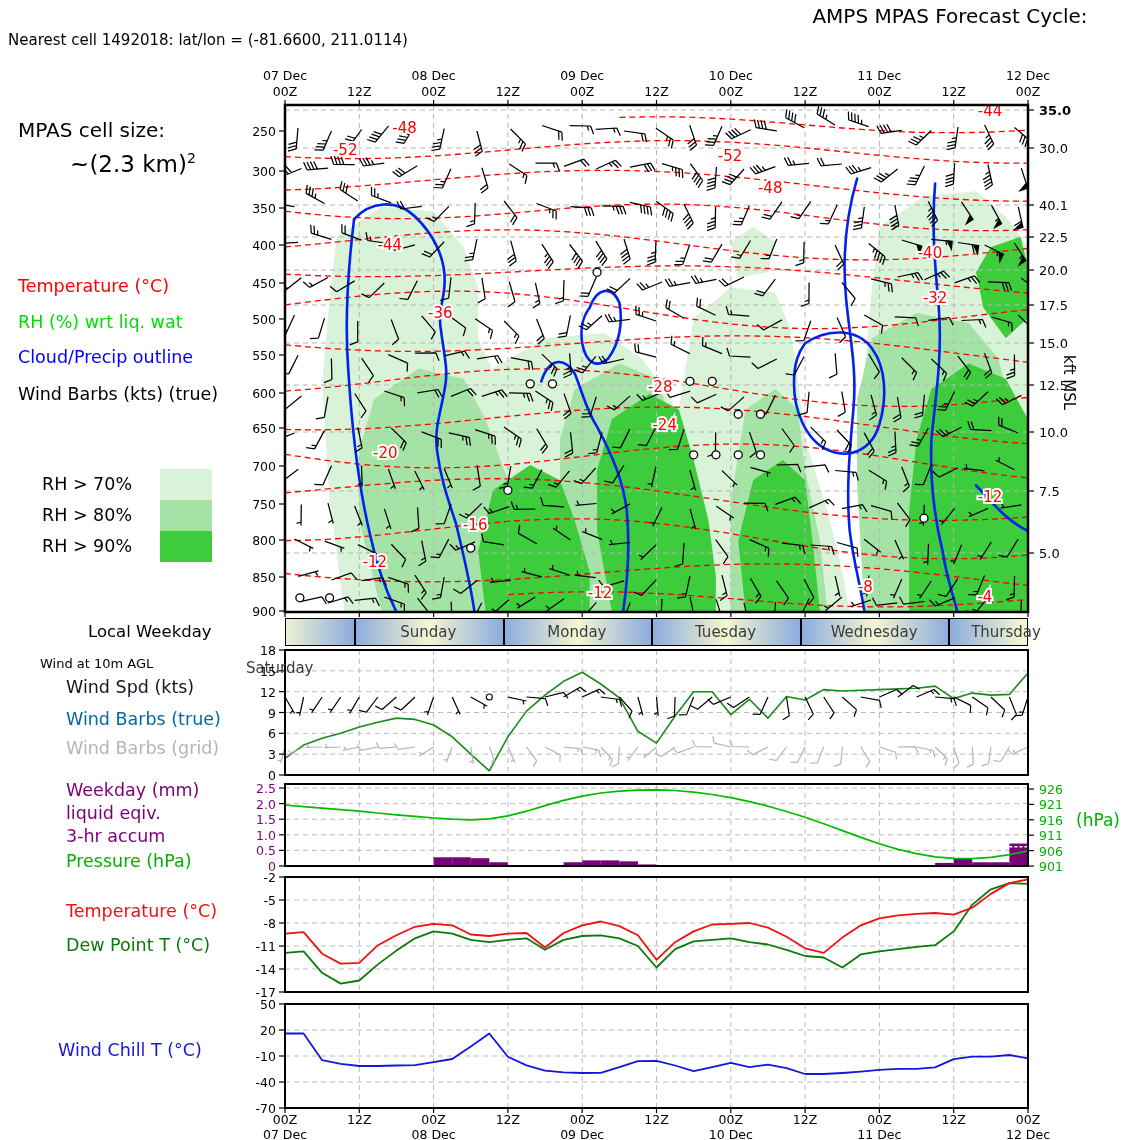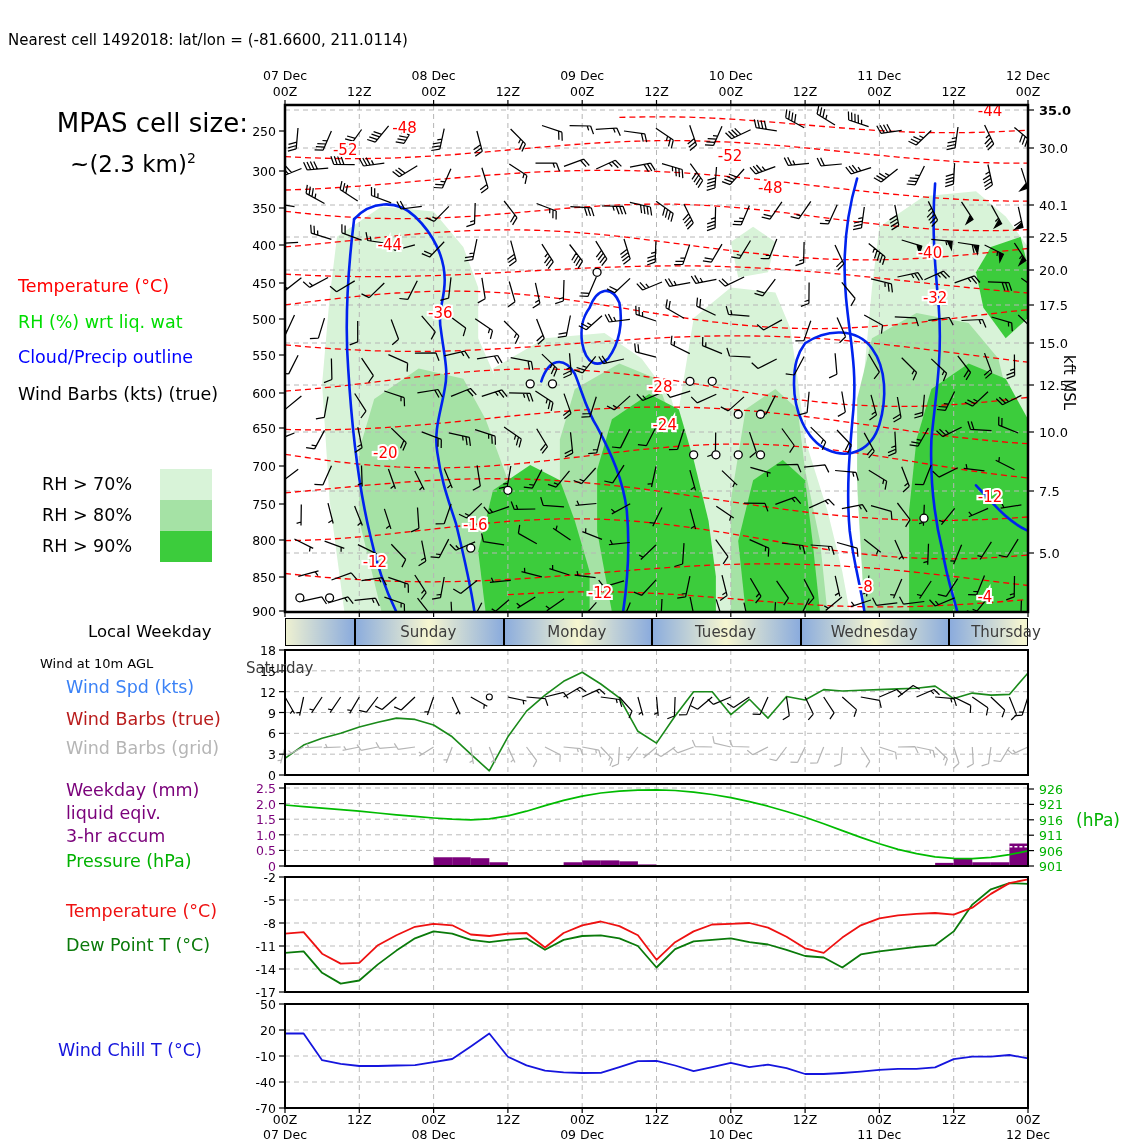--- a/index.html
+++ b/index.html
@@ -8,21 +8,21 @@
   .abs{position:absolute;white-space:nowrap;}
   #chart{position:absolute;left:0;top:0;}
   #labels{position:absolute;left:0;top:0;width:100%;height:100%;pointer-events:none;}
   .tick{position:absolute;font-size:12.5px;transform:translate(-50%,-50%);white-space:nowrap;}
   .tick.ralign{transform:translate(-100%,-50%);}
   .tick.lalign{transform:translate(0,-50%);}
   .t-left1{left:8px;top:4px;font-size:20px;}
   .t-left2{left:8px;top:31px;font-size:15px;}
   .t-right{left:770px;top:4px;width:360px;text-align:center;font-size:20px;}
   .t-right2{left:770px;top:31px;width:360px;text-align:center;font-size:20px;}
-  .cellsize1{left:18px;top:108px;width:230px;text-align:right;font-size:26px;}
+  .cellsize1{left:18px;top:118px;width:230px;text-align:left;font-size:20px;}
   .cellsize2{left:18px;top:150px;width:230px;text-align:center;font-size:23px;}
   .legend{font-size:17.5px;}
   .rh-row{position:absolute;font-size:17.5px;}
   .rh-box{position:absolute;width:52px;height:31px;}
   .weekbar{position:absolute;left:285px;top:618px;width:743px;height:28px;
            border:1.5px solid #000;box-sizing:border-box;
            background-image:linear-gradient(90deg,#f6f6d0 0%,#8aabdd 50%,#f6f6d0 100%);
            background-size:148.6px 100%;background-position-x:143px;}
   .wsep{position:absolute;top:0;width:2px;height:100%;background:#000;}
   .wday{position:absolute;top:50%;transform:translate(-50%,-50%);font-size:15px;color:#3c3c3c;}
@@ -739,20 +739,21 @@
       <line x1="582.2" y1="1108" x2="582.2" y2="1113" stroke="#000" stroke-width="1.2"></line>
       <line x1="656.5" y1="1108" x2="656.5" y2="1113" stroke="#000" stroke-width="1.2"></line>
       <line x1="730.8" y1="1108" x2="730.8" y2="1113" stroke="#000" stroke-width="1.2"></line>
       <line x1="805.1" y1="1108" x2="805.1" y2="1113" stroke="#000" stroke-width="1.2"></line>
       <line x1="879.4" y1="1108" x2="879.4" y2="1113" stroke="#000" stroke-width="1.2"></line>
       <line x1="953.7" y1="1108" x2="953.7" y2="1113" stroke="#000" stroke-width="1.2"></line>
       <line x1="1028" y1="1108" x2="1028" y2="1113" stroke="#000" stroke-width="1.2"></line>
     </svg>
 
   <div class="abs t-left2">Nearest cell 1492018: lat/lon = (-81.6600, 211.0114)</div>
+  <div class="abs t-right">AMPS MPAS Forecast Cycle:</div>
 
   <div class="abs cellsize1">MPAS cell size:</div>
   <div class="abs cellsize2"><span>~(2.3 km)</span><sup>2</sup></div>
 
   <div class="abs legend" style="left:18px;top:276px;color:#ff0000;">Temperature (°C)</div>
   <div class="abs legend" style="left:18px;top:312px;color:#00dd00;">RH (%) wrt liq. wat</div>
   <div class="abs legend" style="left:18px;top:347px;color:#0000ff;">Cloud/Precip outline</div>
   <div class="abs legend" style="left:18px;top:384px;color:#000;">Wind Barbs (kts) (true)</div>
 
   <div class="rh-row" style="left:42px;top:474px;">RH &gt; 70%</div>
@@ -771,22 +772,22 @@
       <div class="wsep" style="left: 662.4px;"></div>
       <div class="wday" style="left: -6.3px; margin-top: 36px;">Saturday</div>
       <div class="wday" style="left: 142.3px;">Sunday</div>
       <div class="wday" style="left: 290.9px;">Monday</div>
       <div class="wday" style="left: 439.5px;">Tuesday</div>
       <div class="wday" style="left: 588.1px;">Wednesday</div>
       <div class="wday" style="left: 720px;">Thursday</div>
     </div>
 
   <div class="abs small-lbl" style="left:40px;top:656px;">Wind at 10m AGL</div>
-  <div class="abs legend" style="left:66px;top:677px;color:#3b82f6;">Wind Spd (kts)</div>
-  <div class="abs legend" style="left:66px;top:709px;color:#b91c1c;">Wind Barbs (true)</div>
+  <div class="abs legend" style="left:66px;top:677px;color:#0f172a;">Wind Spd (kts)</div>
+  <div class="abs legend" style="left:66px;top:709px;color:#0369a1;">Wind Barbs (true)</div>
   <div class="abs legend" style="left:66px;top:738px;color:#b5b5b5;">Wind Barbs (grid)</div>
 
   <div class="abs legend" style="left:66px;top:780px;color:#7a007a;">Weekday (mm)</div>
   <div class="abs legend" style="left:66px;top:803px;color:#7a007a;">liquid eqiv.</div>
   <div class="abs legend" style="left:66px;top:826px;color:#7a007a;">3-hr accum</div>
   <div class="abs legend" style="left:66px;top:851px;color:#00b200;">Pressure (hPa)</div>
   <div class="abs hpa-lbl">(hPa)</div>
 
   <div class="abs legend" style="left:66px;top:901px;color:#ee1111;">Temperature (°C)</div>
   <div class="abs legend" style="left:66px;top:935px;color:#0a7a0a;">Dew Point T (°C)</div>

